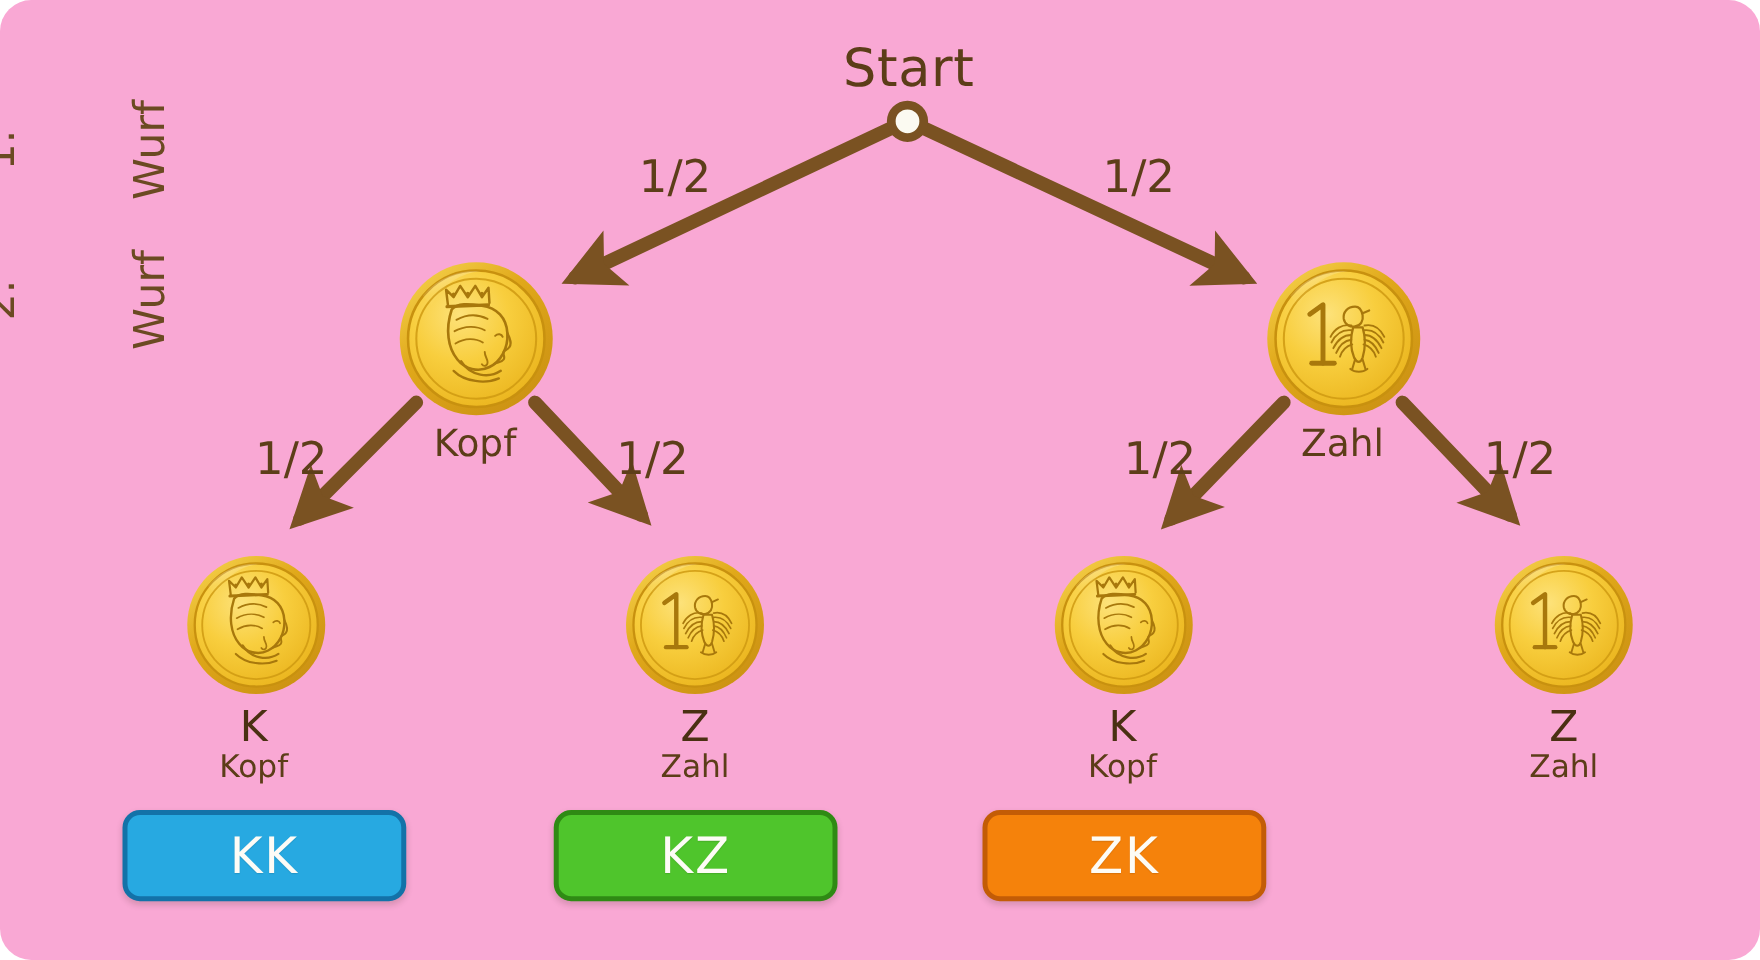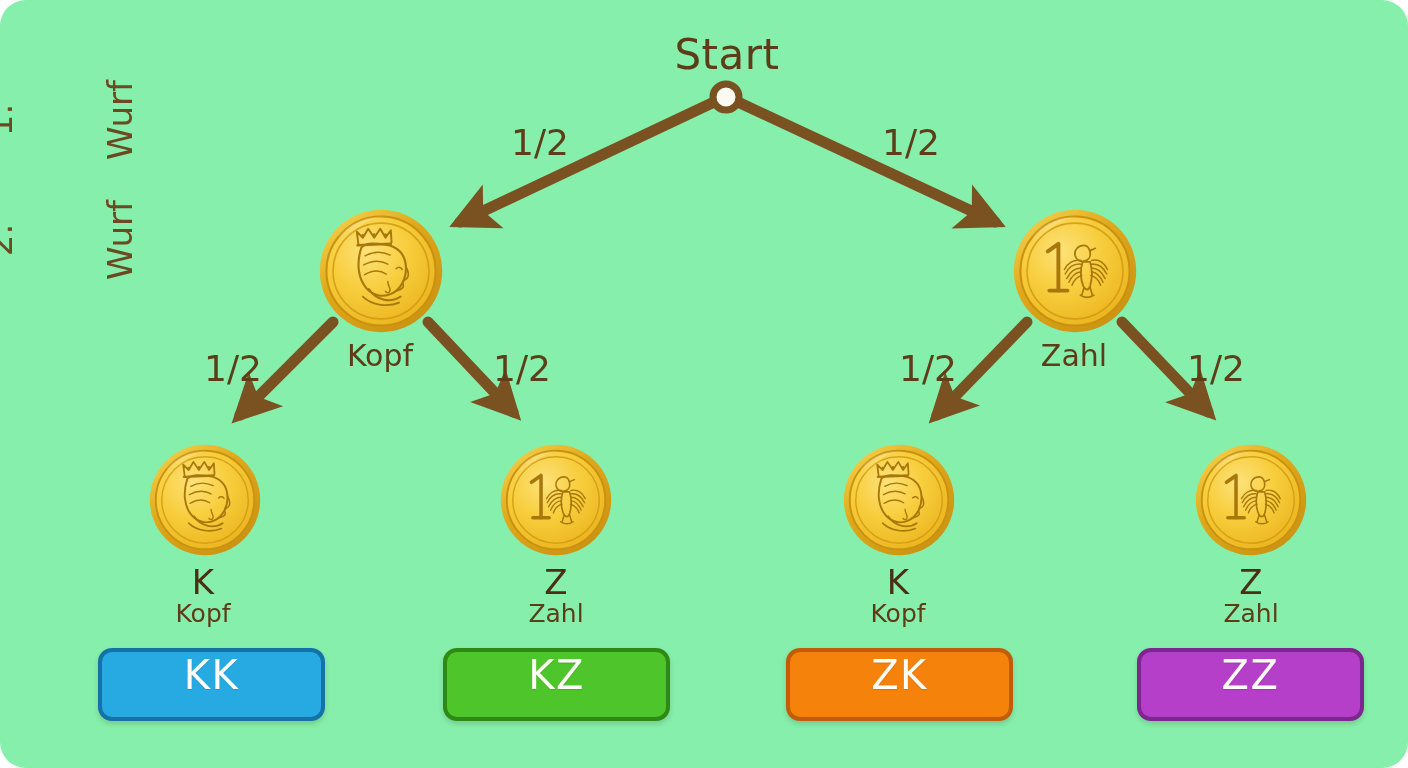--- a/index.html
+++ b/index.html
@@ -85,39 +85,40 @@
   .rowlabel .inner {
     display: block;
     transform: rotate(-90deg);
     transform-origin: 50% 50%;
   }
 
   
   .resbox {
     position: absolute;
     display: flex;
+    align-items: center;
     justify-content: center;
     border-radius: 14px;
     border-style: solid;
     border-width: 4px;
     box-sizing: border-box;
     box-shadow: 0 3px 5px rgba(40,25,5,0.16);
   }
   .resbox span {
     font-size: 40px;
     font-weight: 500;
     color: #fdfcf6;
     letter-spacing: 1.5px;
     text-shadow: 0 1px 1px rgba(0,0,0,0.12);
   }
 </style>
 </head>
 <body>
 
-<div id="canvas" style="background: #86efac;">
+<div id="canvas" style="background: #f9a8d4; border-radius: 25px;">
 
   <svg id="art" viewBox="0 0 1408 768">
     <defs>
 
       <radialGradient id="gFace" cx="38%" cy="32%" r="78%">
         <stop offset="0%" stop-color="#fde27a"></stop>
         <stop offset="45%" stop-color="#f8ce3e"></stop>
         <stop offset="100%" stop-color="#e9b21a"></stop>
       </radialGradient>
       <linearGradient id="gRim" x1="12%" y1="0%" x2="88%" y2="100%">
@@ -278,17 +279,14 @@
 
   <div class="resbox" id="box0" style="left: 98px; top: 648px; width: 227px; height: 73px; background: rgb(39, 169, 225); border-color: rgb(19, 114, 168);">
     <span>KK</span>
   </div>
   <div class="resbox" id="box1" style="left: 443px; top: 648px; width: 227px; height: 73px; background: rgb(79, 197, 44); border-color: rgb(47, 138, 20);">
     <span>KZ</span>
   </div>
   <div class="resbox" id="box2" style="left: 786px; top: 648px; width: 227px; height: 73px; background: rgb(245, 130, 11); border-color: rgb(195, 92, 6);">
     <span>ZK</span>
   </div>
-  <div class="resbox" id="box3" style="left: 1137px; top: 648px; width: 227px; height: 73px; background: rgb(182, 63, 201); border-color: rgb(125, 38, 145);">
-    <span>ZZ</span>
-  </div>
 
 </div>
 
 </body></html>

